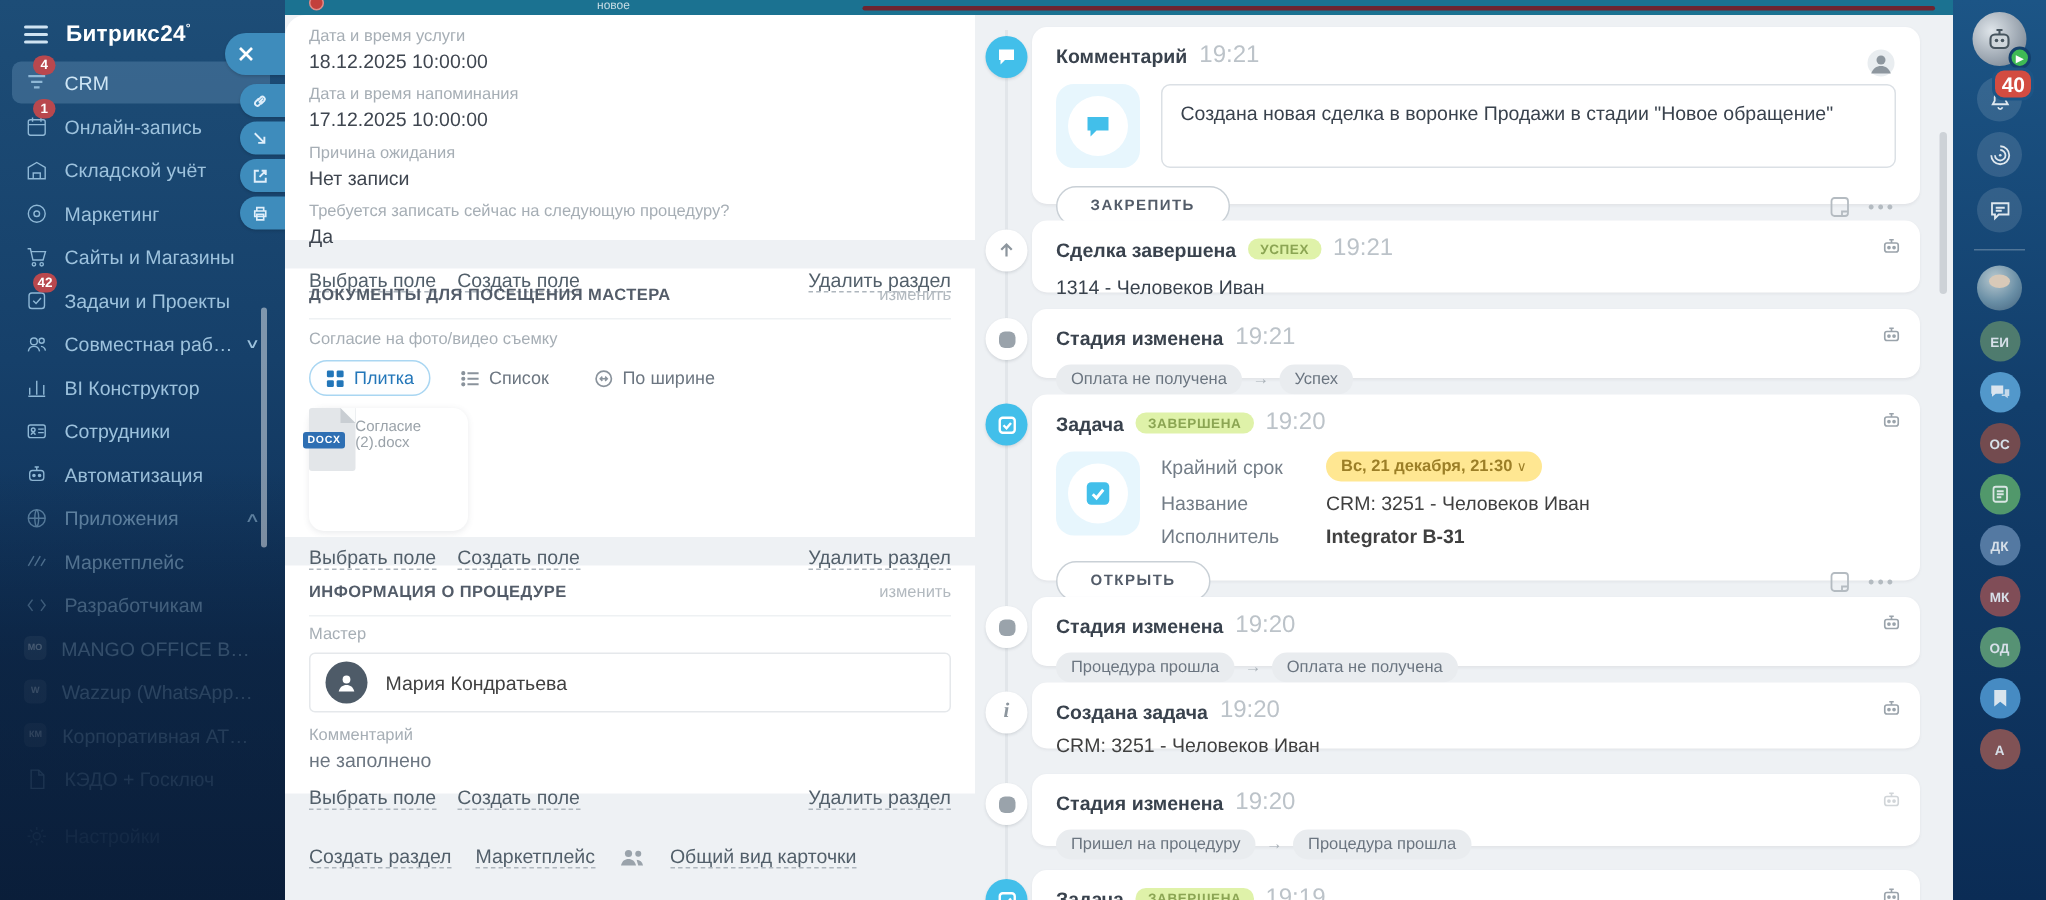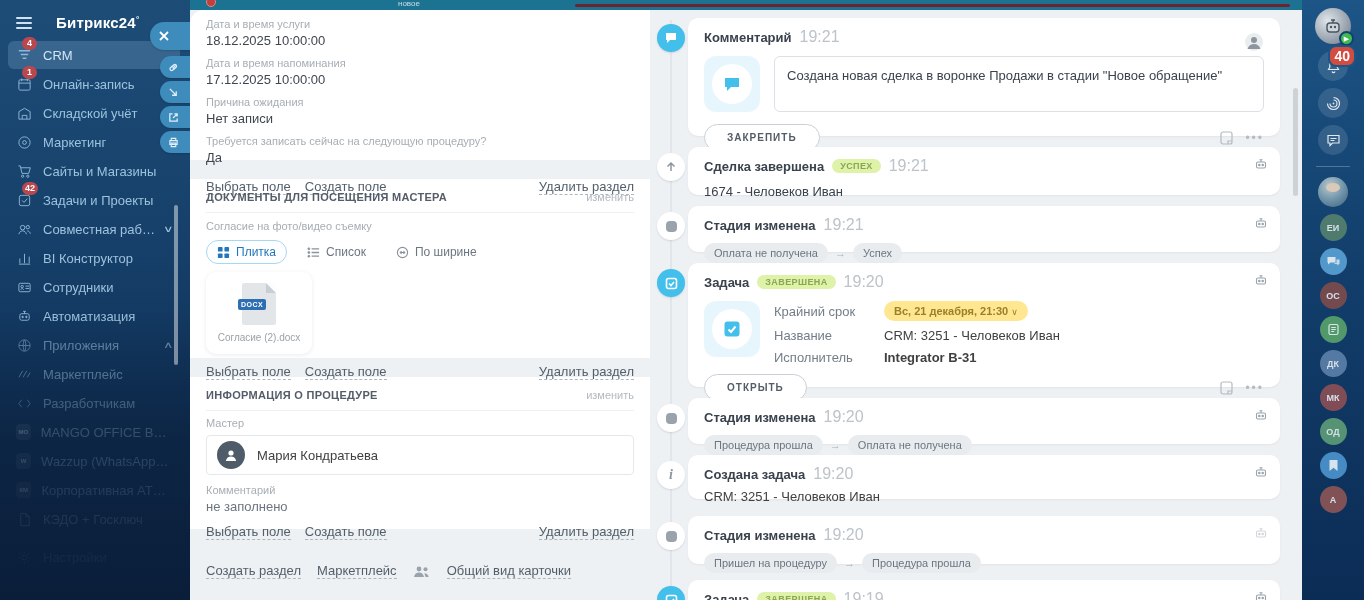--- a/index.html
+++ b/index.html
@@ -1,21 +1,21 @@
 <!DOCTYPE html>
 <html><head>
 <meta charset="utf-8">
 <style>
   * { margin:0; padding:0; box-sizing:border-box; }
   html,body { width:1364px; height:600px; overflow:hidden; font-family:"Liberation Sans", sans-serif; background:#eef1f4; }
 
   
   #sidebar { position:absolute; left:0; top:0; width:190px; height:600px;
     background:linear-gradient(180deg,#1d4d77 0%,#16406a 40%,#0f3158 70%,#0c2a4e 100%); overflow:hidden; }
-  .sb-head { display:flex; align-items:center; gap:24px; padding:14px 14px 10px 16px; }
+  .sb-head { display:flex; align-items:center; gap:12px; padding:14px 14px 10px 16px; }
   .burger { width:16px; height:12px; display:flex; flex-direction:column; justify-content:space-between; }
   .burger i { display:block; height:2px; background:#cfe3f2; border-radius:1px; }
   .sb-logo { color:#ffffff; font-weight:bold; font-size:15px; letter-spacing:.2px; }
   .sb-logo sup { font-size:8px; }
   .sb-item { position:relative; display:flex; align-items:center; gap:10px; height:28px; margin:0 10px 1px 8px;
     padding:0 8px; border-radius:6px; color:#9dc2dd; font-size:13px; cursor:pointer; }
   .sb-item.active { background:rgba(160,200,230,.22); color:#cfe6f5; }
   .sb-ico { width:17px; height:17px; flex:0 0 17px; display:flex; align-items:center; justify-content:center; color:#8fb8d6; }
   .sb-ico svg { width:15px; height:15px; }
   .sb-label { white-space:nowrap; overflow:hidden; text-overflow:ellipsis; }
@@ -55,21 +55,21 @@
   .sect-title { font-size:11px; font-weight:bold; color:#535c69; letter-spacing:.3px; }
   .sect-edit { font-size:11px; color:#b2b9bf; cursor:pointer; }
   .gap { height:19px; background:#eef1f4; }
 
   .viewtabs { display:flex; align-items:center; gap:10px; margin-top:8px; }
   .vtab { display:flex; align-items:center; gap:6px; font-size:12px; color:#6c7681; padding:4px 10px; cursor:pointer; }
   .vtab.active { border:1px solid #a9d6f2; border-radius:14px; color:#2276b9; background:#fdfeff; }
   .vtab svg { width:13px; height:13px; }
 
   .filetile { width:106px; height:82px; background:#fff; border-radius:10px; box-shadow:0 1px 4px rgba(83,92,105,.12);
-    margin-top:8px; display:flex; flex-direction:column; align-items:center; justify-content:center; cursor:pointer; }
+    margin-top:8px; display:flex; align-items:flex-start; justify-content:center; cursor:pointer; }
   .docicon { position:relative; width:34px; height:42px; background:#e3e6e9; border-radius:2px; }
   .docicon:before { content:""; position:absolute; right:0; top:0; border-style:solid; border-width:0 10px 10px 0; border-color:#f7f8f9 #fcfdfd #c9ced3 #c9ced3; }
   .docbadge { position:absolute; left:-4px; top:16px; background:#2e6fb3; color:#fff; font-size:7px; font-weight:bold;
     padding:2px 3px; border-radius:2px; letter-spacing:.5px; }
   .filename { font-size:10px; color:#9aa2a9; margin-top:7px; }
 
   .masterbox { margin-top:6px; height:40px; border:1px solid #e5e8eb; border-radius:4px; display:flex; align-items:center; gap:12px; padding:0 10px; background:#fff; }
   .avatar28 { width:28px; height:28px; border-radius:50%; background:#4e5b68; display:flex; align-items:center; justify-content:center; }
   .bluelink { color:#404040; font-size:13px; cursor:pointer; }
 
@@ -496,21 +496,21 @@
         <span class="tl-time">19:21</span>
       </div>
       <span class="tl-robot">
         <svg width="14" height="14" viewBox="0 0 14 14" fill="none" stroke="#9aa3ab" stroke-width="1.1">
             <rect x="2.5" y="5" width="9" height="6" rx="1.5"></rect>
             <path d="M7 5V2.8M5.5 2.8h3"></path>
             <circle cx="5.3" cy="8" r=".7" fill="#9aa3ab"></circle>
             <circle cx="8.7" cy="8" r=".7" fill="#9aa3ab"></circle>
           </svg>
       </span>
-      <div class="tl-text">1674 - Человеков Иван</div>
+      <div class="tl-text">1314 - Человеков Иван</div>
     </div>
 
     <div class="tl-node" style="top:202px">
       <span style="width:11px;height:11px;border-radius:4px;background:#9aa3ab;display:block"></span>
     </div>
     <div class="tl-card" style="top:196px; height:46px">
       <div class="tl-head">
         <span class="tl-title">Стадия изменена</span>
         <span class="tl-time">19:21</span>
       </div>

